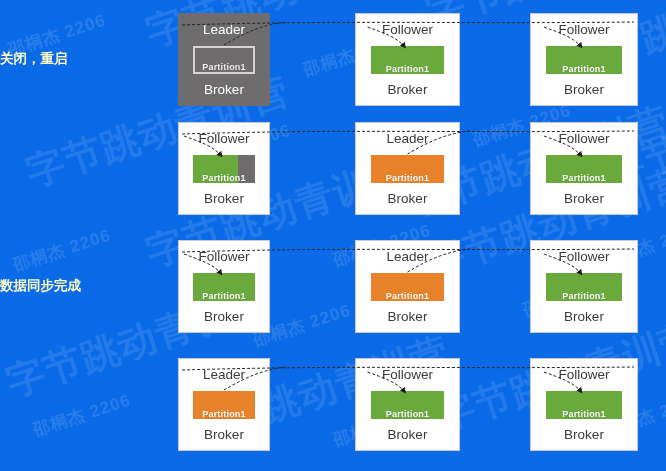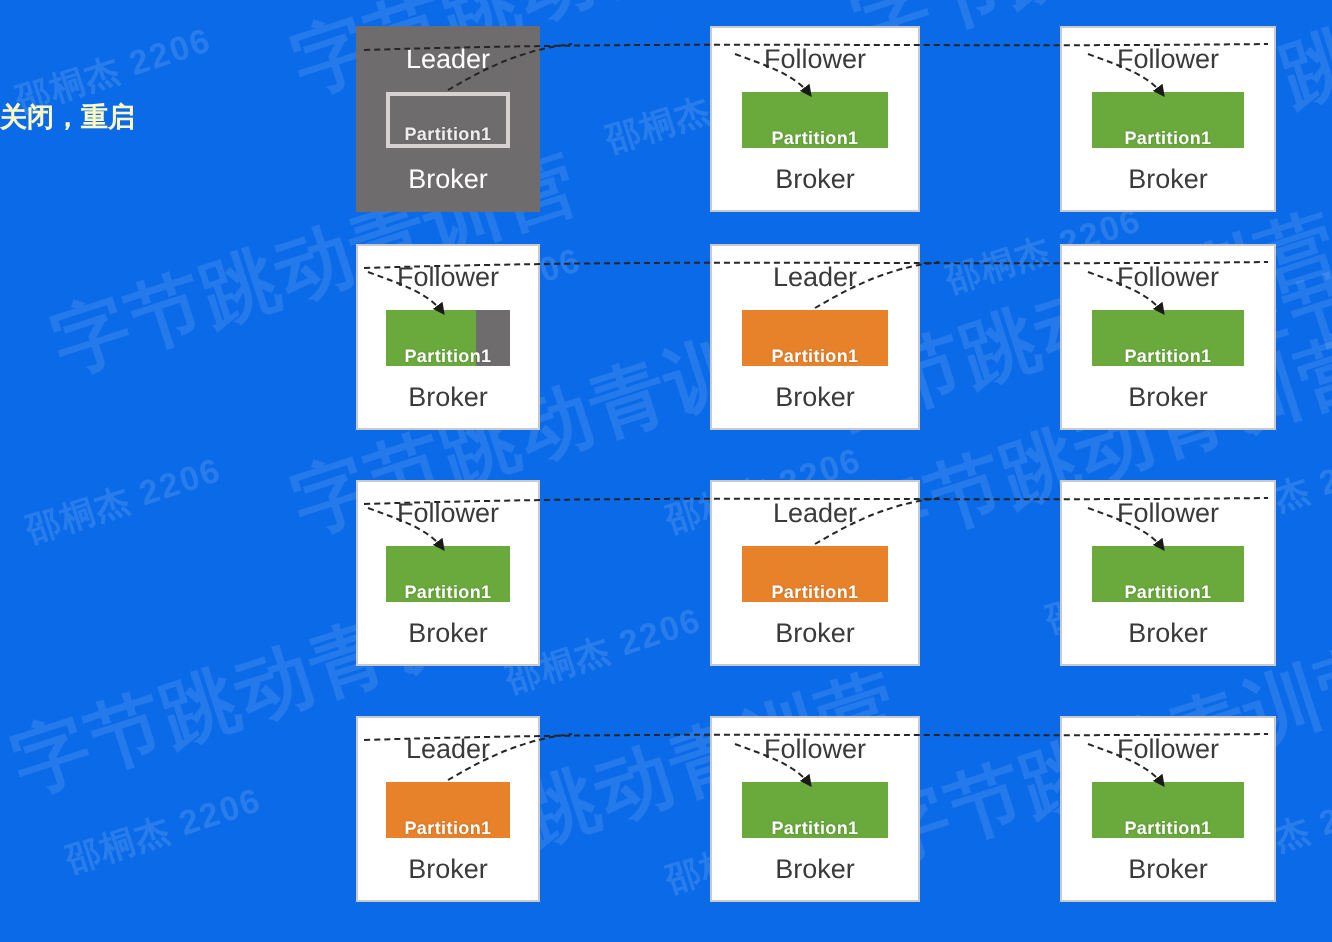--- a/index.html
+++ b/index.html
@@ -204,20 +204,21 @@
       <div class="broker-box" style="left: 530px; top: 0px; width: 108px; height: 93px;">
         <div class="role">Follower</div>
         <div class="partition">
           <div class="fill" style="width: 100%; background: rgb(106, 169, 60);"></div>
           <div class="ptext">Partition1</div>
         </div>
         <div class="broker-label">Broker</div>
       </div>
     </div>
     <div class="row" style="top: 240px; height: 93px;">
+      <div class="row-label" style="top: 38px;">数据同步完成</div>
       <div class="broker-box" style="left: 178px; top: 0px; width: 92px; height: 93px;">
         <div class="role">Follower</div>
         <div class="partition">
           <div class="fill" style="width: 100%; background: rgb(106, 169, 60);"></div>
           <div class="ptext">Partition1</div>
         </div>
         <div class="broker-label">Broker</div>
       </div>
       <div class="broker-box" style="left: 355px; top: 0px; width: 105px; height: 93px;">
         <div class="role">Leader</div>

